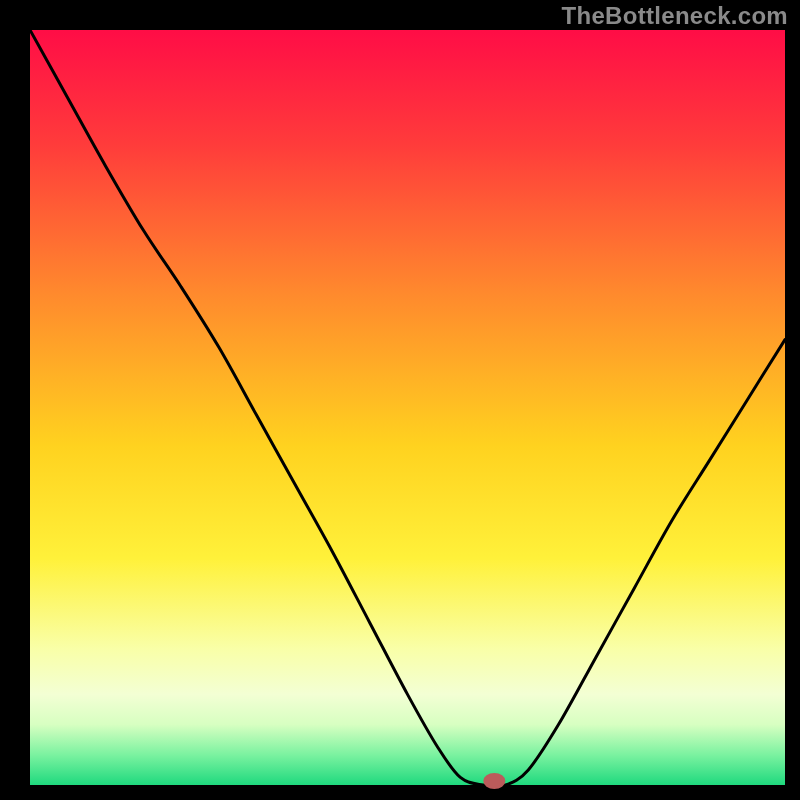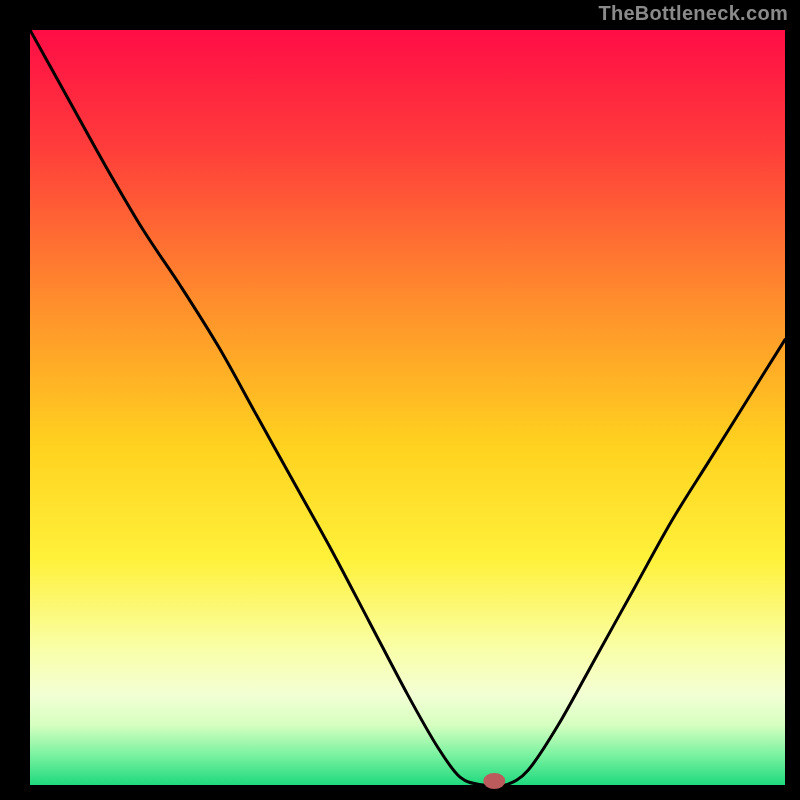--- a/index.html
+++ b/index.html
@@ -14,21 +14,21 @@
     position: relative;
     width: 800px;
     height: 800px;
     background: #000;
   }
   .watermark {
     position: absolute;
     top: 2px;
     right: 12px;
     font-family: Arial, Helvetica, sans-serif;
-    font-size: 20px;
+    font-size: 24px;
     font-weight: 600;
     color: #8a8a8a;
     letter-spacing: 0.3px;
     user-select: none;
   }
   svg.plot {
     position: absolute;
     left: 0;
     top: 0;
     width: 800px;

